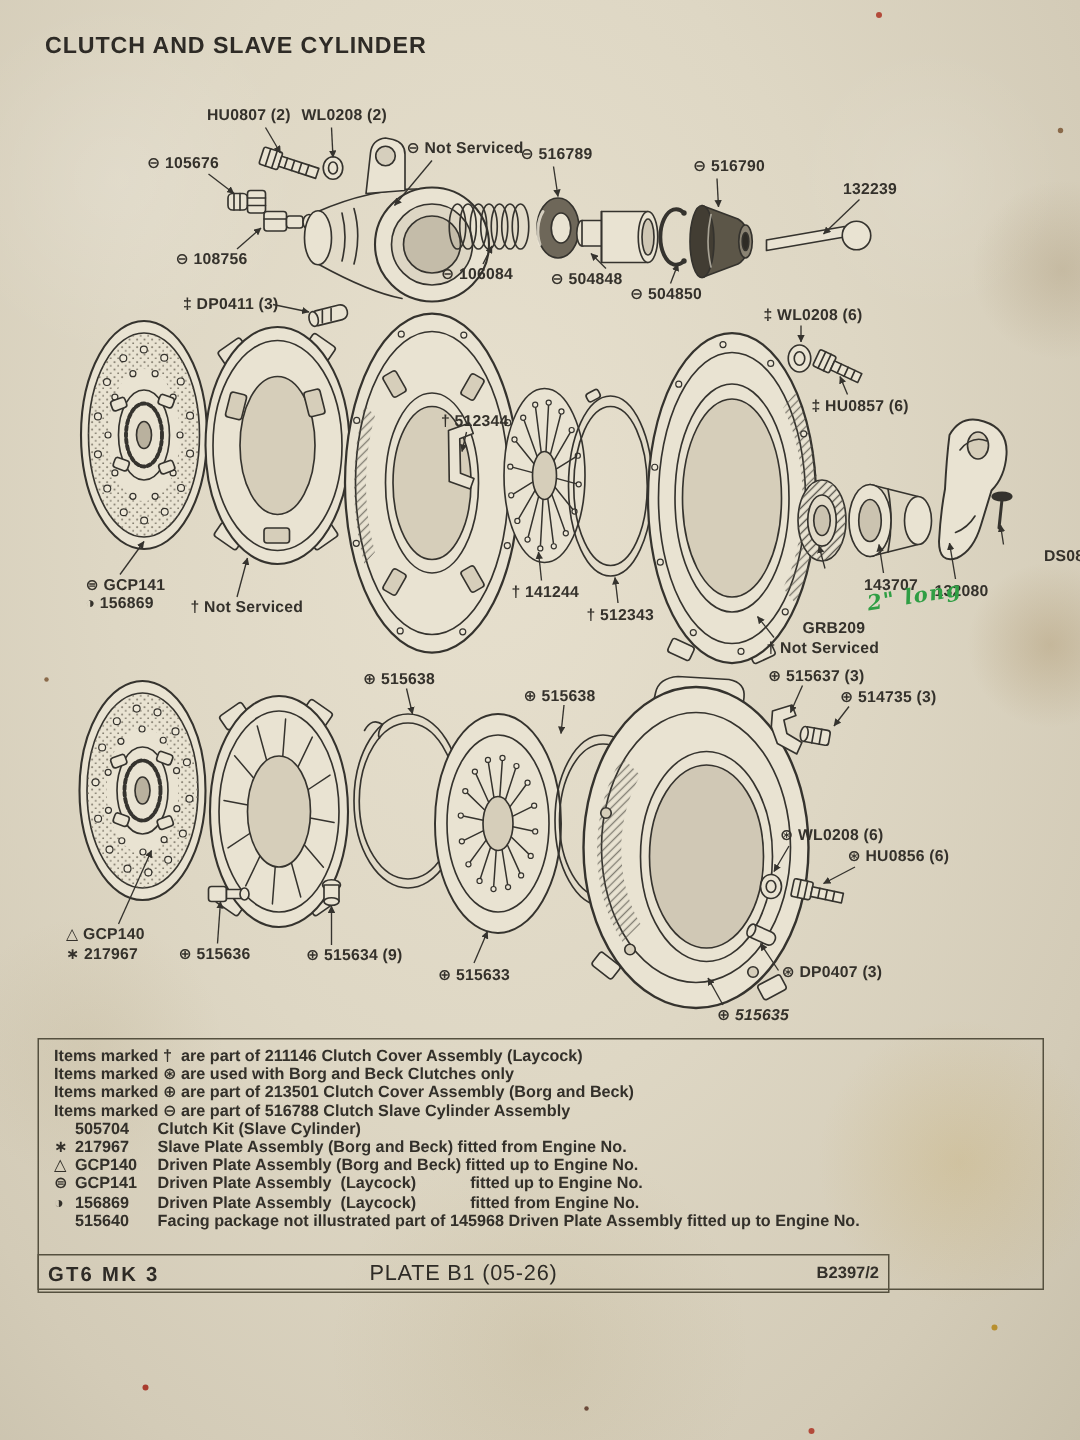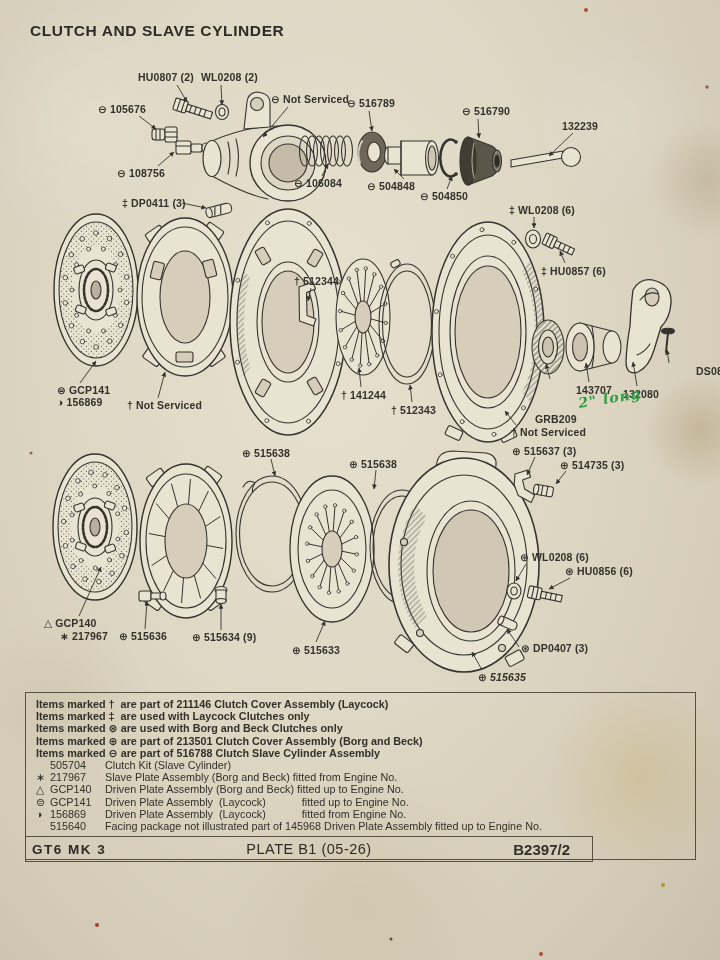--- a/index.html
+++ b/index.html
@@ -23,30 +23,30 @@
     letter-spacing:.6px;color:#2e2b26;}
   svg.diagram{position:absolute;left:0;top:0;z-index:1;}
   .labels-layer{position:absolute;inset:0;z-index:2;pointer-events:none;}
   .plabel{position:absolute;font-size:10.5px;font-weight:bold;color:#34312b;white-space:pre;letter-spacing:.15px;}
   .green-note{position:absolute;left:578px;top:390px;z-index:3;color:#2f9e44;
     font-family:"DejaVu Serif",serif;font-style:italic;font-weight:bold;font-size:14px;
     transform:rotate(-9deg);letter-spacing:1px;}
   .legend-box{position:absolute;left:25px;top:692px;width:671px;height:168px;z-index:3;
     border:1.6px solid #55503f;box-sizing:border-box;padding:5px 0 0 10px;}
   .legend-line{font-size:10.8px;line-height:12.2px;color:#33302a;font-weight:600;white-space:pre;}
-  .legend-row{display:flex;font-size:10.8px;line-height:12.2px;color:#33302a;font-weight:400;}
+  .legend-row{display:flex;font-size:10.8px;line-height:12.2px;color:#33302a;font-weight:700;}
   .legend-row .sym{width:14px;text-align:left;}
   .legend-row .code{width:55px;}
   .legend-row .desc{white-space:pre;}
   .footer-bar{position:absolute;left:25px;top:836px;width:568px;height:26px;z-index:3;
     border:1.6px solid #55503f;box-sizing:border-box;display:flex;align-items:center;}
   .footer-left{margin-left:6px;font-size:13.5px;font-weight:bold;letter-spacing:1.5px;color:#2e2b26;z-index:1;}
   .footer-center{position:absolute;left:0;right:0;text-align:center;font-size:14.5px;font-weight:400;
     letter-spacing:.5px;color:#2e2b26;}
-  .footer-right{margin-left:auto;margin-right:22px;font-size:15px;font-weight:600;color:#33302a;z-index:1;}
+  .footer-right{margin-left:auto;margin-right:6px;font-size:11px;font-weight:600;color:#33302a;z-index:1;}
 </style>
 </head>
 <body>
 
 <div class="page">
   <div class="stains"></div>
   <div class="specks"></div>
   <div class="title">CLUTCH AND SLAVE CYLINDER</div>
 
   <svg class="diagram" width="720" height="960" viewBox="0 0 720 960">
@@ -555,34 +555,33 @@
       <div class="plabel" style="left: 576px; top: 384px;">143707</div>
       <div class="plabel" style="left: 623px; top: 388px;">132080</div>
       <div class="plabel" style="left: 696px; top: 365px;">DS0811</div>
       <div class="plabel" style="left: 242px; top: 447px;">⊕ 515638</div>
       <div class="plabel" style="left: 349px; top: 458px;">⊕ 515638</div>
       <div class="plabel" style="left: 512px; top: 445px;">⊕ 515637 (3)</div>
       <div class="plabel" style="left: 560px; top: 459px;">⊕ 514735 (3)</div>
       <div class="plabel" style="left: 520px; top: 551px;">⊛ WL0208 (6)</div>
       <div class="plabel" style="left: 565px; top: 565px; text-align: right;">⊛ HU0856 (6)</div>
       <div class="plabel" style="left: 44px; top: 617px;">△ GCP140</div>
-      <div class="plabel" style="left: 60px; top: 630px;">∗ 217967</div>
+      <div class="plabel" style="left: 44px; top: 630px;">∗ 217967</div>
       <div class="plabel" style="left: 119px; top: 630px;">⊕ 515636</div>
-      <div class="plabel" style="left: 192px; top: 631px;">⊕ 515634 (9)</div>
+      <div class="plabel" style="left: 204px; top: 631px;">⊕ 515634 (9)</div>
       <div class="plabel" style="left: 292px; top: 644px;">⊕ 515633</div>
       <div class="plabel" style="left: 521px; top: 642px;">⊛ DP0407 (3)</div>
       <div class="plabel" style="left: 478px; top: 671px; font-style: italic;">⊕ 515635</div>
     </div>
 
   <div class="green-note">2" long</div>
 
   <div class="legend-box">
     <div id="legend-marks">
         <div class="legend-line">Items marked †  are part of 211146 Clutch Cover Assembly (Laycock)</div>
-        <div class="legend-line">Items marked ‡  are used with Laycock Clutches only</div>
         <div class="legend-line">Items marked ⊛ are used with Borg and Beck Clutches only</div>
         <div class="legend-line">Items marked ⊕ are part of 213501 Clutch Cover Assembly (Borg and Beck)</div>
         <div class="legend-line">Items marked ⊖ are part of 516788 Clutch Slave Cylinder Assembly</div>
       </div>
     <div id="legend-parts">
         <div class="legend-row">
           <span class="sym"></span>
           <span class="code">505704</span>
           <span class="desc">Clutch Kit (Slave Cylinder)</span>
         </div>

